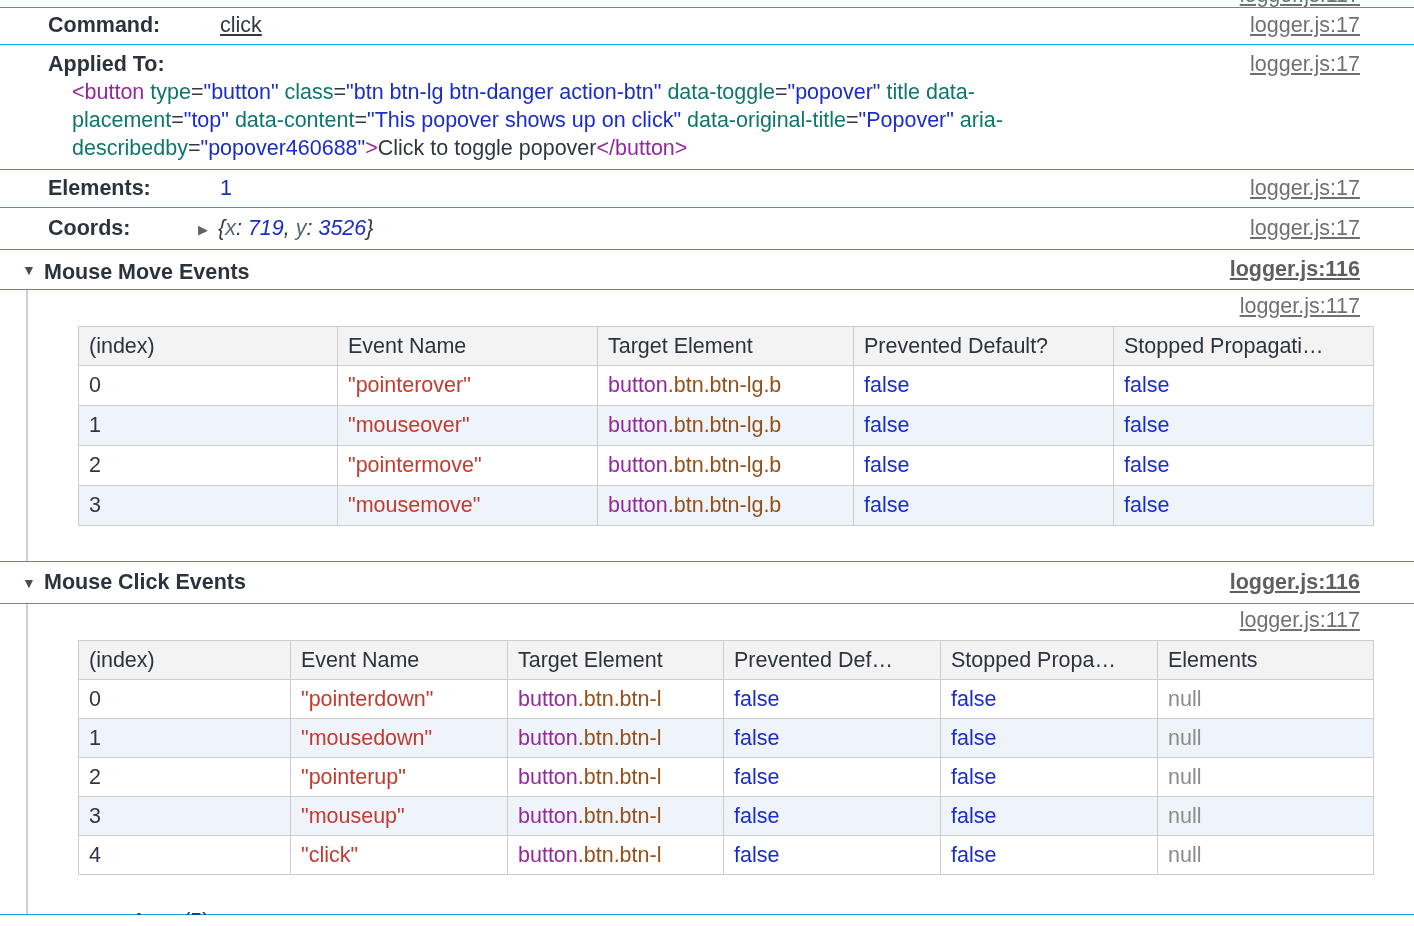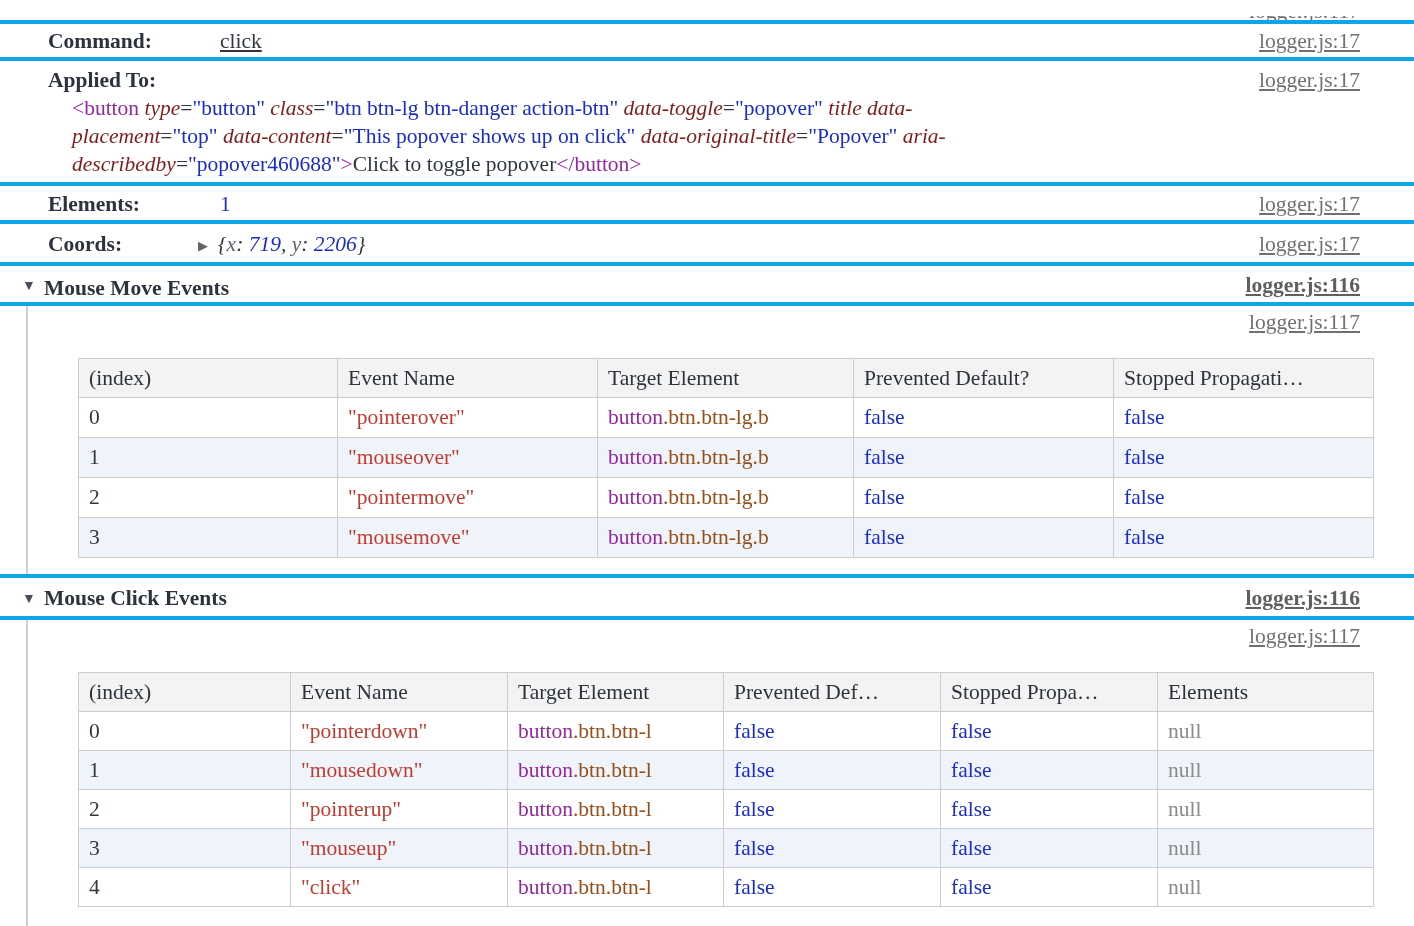--- a/index.html
+++ b/index.html
@@ -1,21 +1,21 @@
 <!DOCTYPE html>
 <html><head>
 <meta charset="utf-8">
 <style>
   * { margin:0; padding:0; box-sizing:border-box; }
   html,body { width:1414px; height:926px; background:#fff; overflow:hidden; }
-  body, table { font-family:Liberation Serif, serif; font-size:21.5px; color:#303742;margin-top:16px; }
+  body, table { font-family:Liberation Sans, sans-serif; font-size:21.5px; color:#303742; }
 
   .console { position:relative; width:1414px; height:926px; background:#fff; }
 
-  .crow { position:relative; width:100%; border-bottom:4px solid #0ea5e9; background:#fff; }
+  .crow { position:relative; width:100%; border-bottom:1px solid #0ea5e9; background:#fff; }
   .r-partial  { height:8px;  overflow:hidden; }
   .r-command  { height:37px; }
   .r-applied  { height:125px; }
   .r-elements { height:38px; }
   .r-coords   { height:42px; }
   .r-ghead    { height:40px; }
   .r-ghead2   { height:42px; }
   .r-gbody1   { height:272px; }
   .r-gbody2   { height:311px; }
   .r-filler   { height:11px; border-bottom:none; }
@@ -29,21 +29,21 @@
   .src-link.bold { font-weight:bold; color:#5f5f5f; }
   .r-partial .src-link { top:-17px; }
 
   .tri { position:absolute; font-size:13px; color:#5f6368; cursor:pointer; }
   .gtri { position:absolute; left:22px; top:12px; font-size:14px; color:#474d57; cursor:pointer; }
   .gtitle { position:absolute; left:44px; font-weight:bold; color:#2c333d; cursor:default; }
 
   .code { position:absolute; left:72px; top:33px; }
   .code-line { line-height:28px; white-space:pre; }
   .c-tg { color:#94289e; }
-  .c-at { color:#7f1d1d;font-style:italic; }
+  .c-at { color:#0f766e; }
   .c-av { color:#1b2dc7; }
   .c-eq, .c-tx, .c-punct { color:#303742; }
   .c-key { color:#5d6570; }
   .c-num { color:#1b2dc7; }
 
   .coords-preview { position:absolute; left:218px; top:8px; font-style:italic; white-space:pre; }
 
   .indent-line { position:absolute; left:26px; top:0; bottom:0; width:2px; background:#cfcfcf; }
 
   .evt-table { position:absolute; left:78px; top:36px; border-collapse:collapse; table-layout:fixed; }
@@ -90,21 +90,21 @@
 
   <div class="crow r-elements">
     <span class="lbl" style="left:48px;top:6px">Elements:</span>
     <span class="val blue" style="left:220px;top:6px">1</span>
     <span class="src-link" style="top:6px">logger.js:17</span>
   </div>
 
   <div class="crow r-coords">
     <span class="lbl" style="left:48px;top:8px">Coords:</span>
     <span class="tri" style="left:198px;top:14px">▶</span>
-    <span class="coords-preview"><span class="c-punct">{</span><span class="c-key">x</span><span class="c-punct">: </span><span class="c-num">719</span><span class="c-punct">, </span><span class="c-key">y</span><span class="c-punct">: </span><span class="c-num">2206</span><span class="c-punct">}</span></span>
+    <span class="coords-preview"><span class="c-punct">{</span><span class="c-key">x</span><span class="c-punct">: </span><span class="c-num">719</span><span class="c-punct">, </span><span class="c-key">y</span><span class="c-punct">: </span><span class="c-num">3526</span><span class="c-punct">}</span></span>
     <span class="src-link" style="top:8px">logger.js:17</span>
   </div>
 
   <div class="crow r-ghead">
     <span class="gtri">▼</span>
     <span class="gtitle" style="top:10px">Mouse Move Events</span>
     <span class="src-link bold" style="top:7px">logger.js:116</span>
   </div>
 
   <div class="crow r-gbody1">

